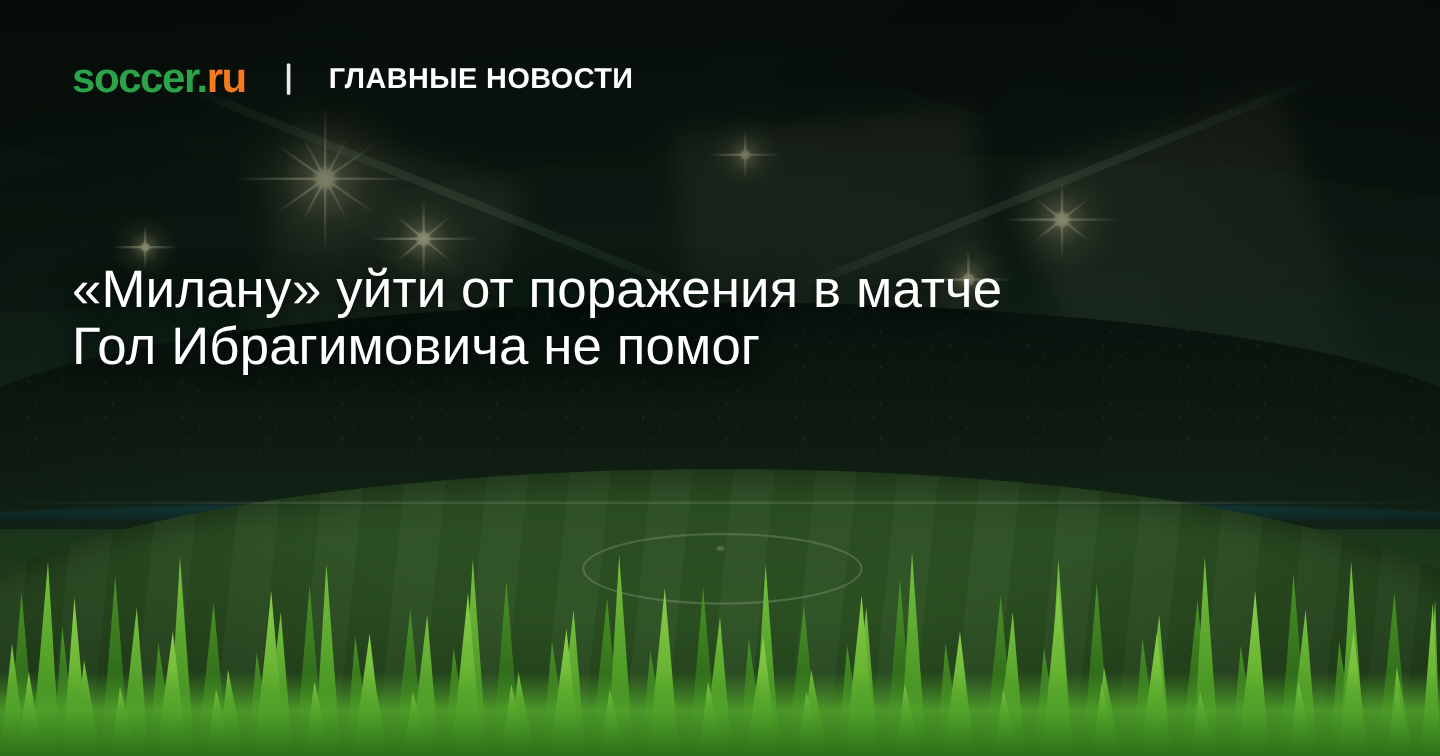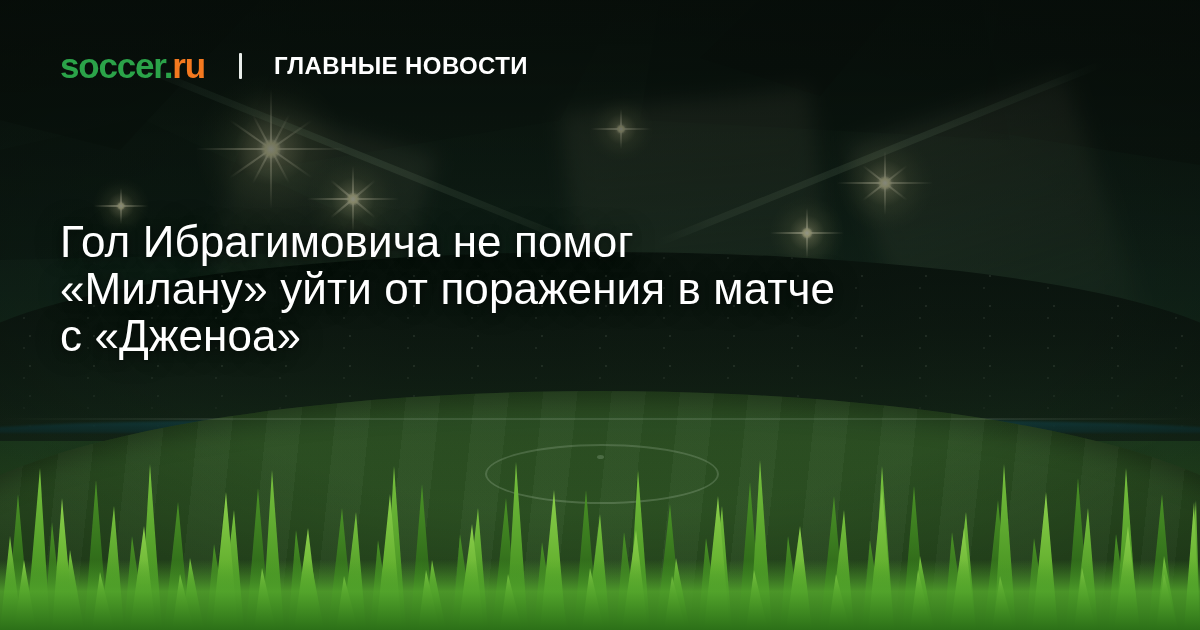--- a/index.html
+++ b/index.html
@@ -497,18 +497,17 @@
 
   <div class="header">
     <div class="logo">
       <span class="part-soccer">soccer</span><span class="part-dot">.</span><span class="part-ru">ru</span>
     </div>
     <div class="sep-bar"></div>
     <div class="section-label">ГЛАВНЫЕ НОВОСТИ</div>
   </div>
 
   <div class="headline">
+    <span class="hl-line">«Милану» уйти от поражения в матче</span>
     <span class="hl-line">Гол Ибрагимовича не помог</span>
-    <span class="hl-line">«Милану» уйти от поражения в матче</span>
-    <span class="hl-line">с «Дженоа»</span>
   </div>
 
 </div>
 
 </body></html>

